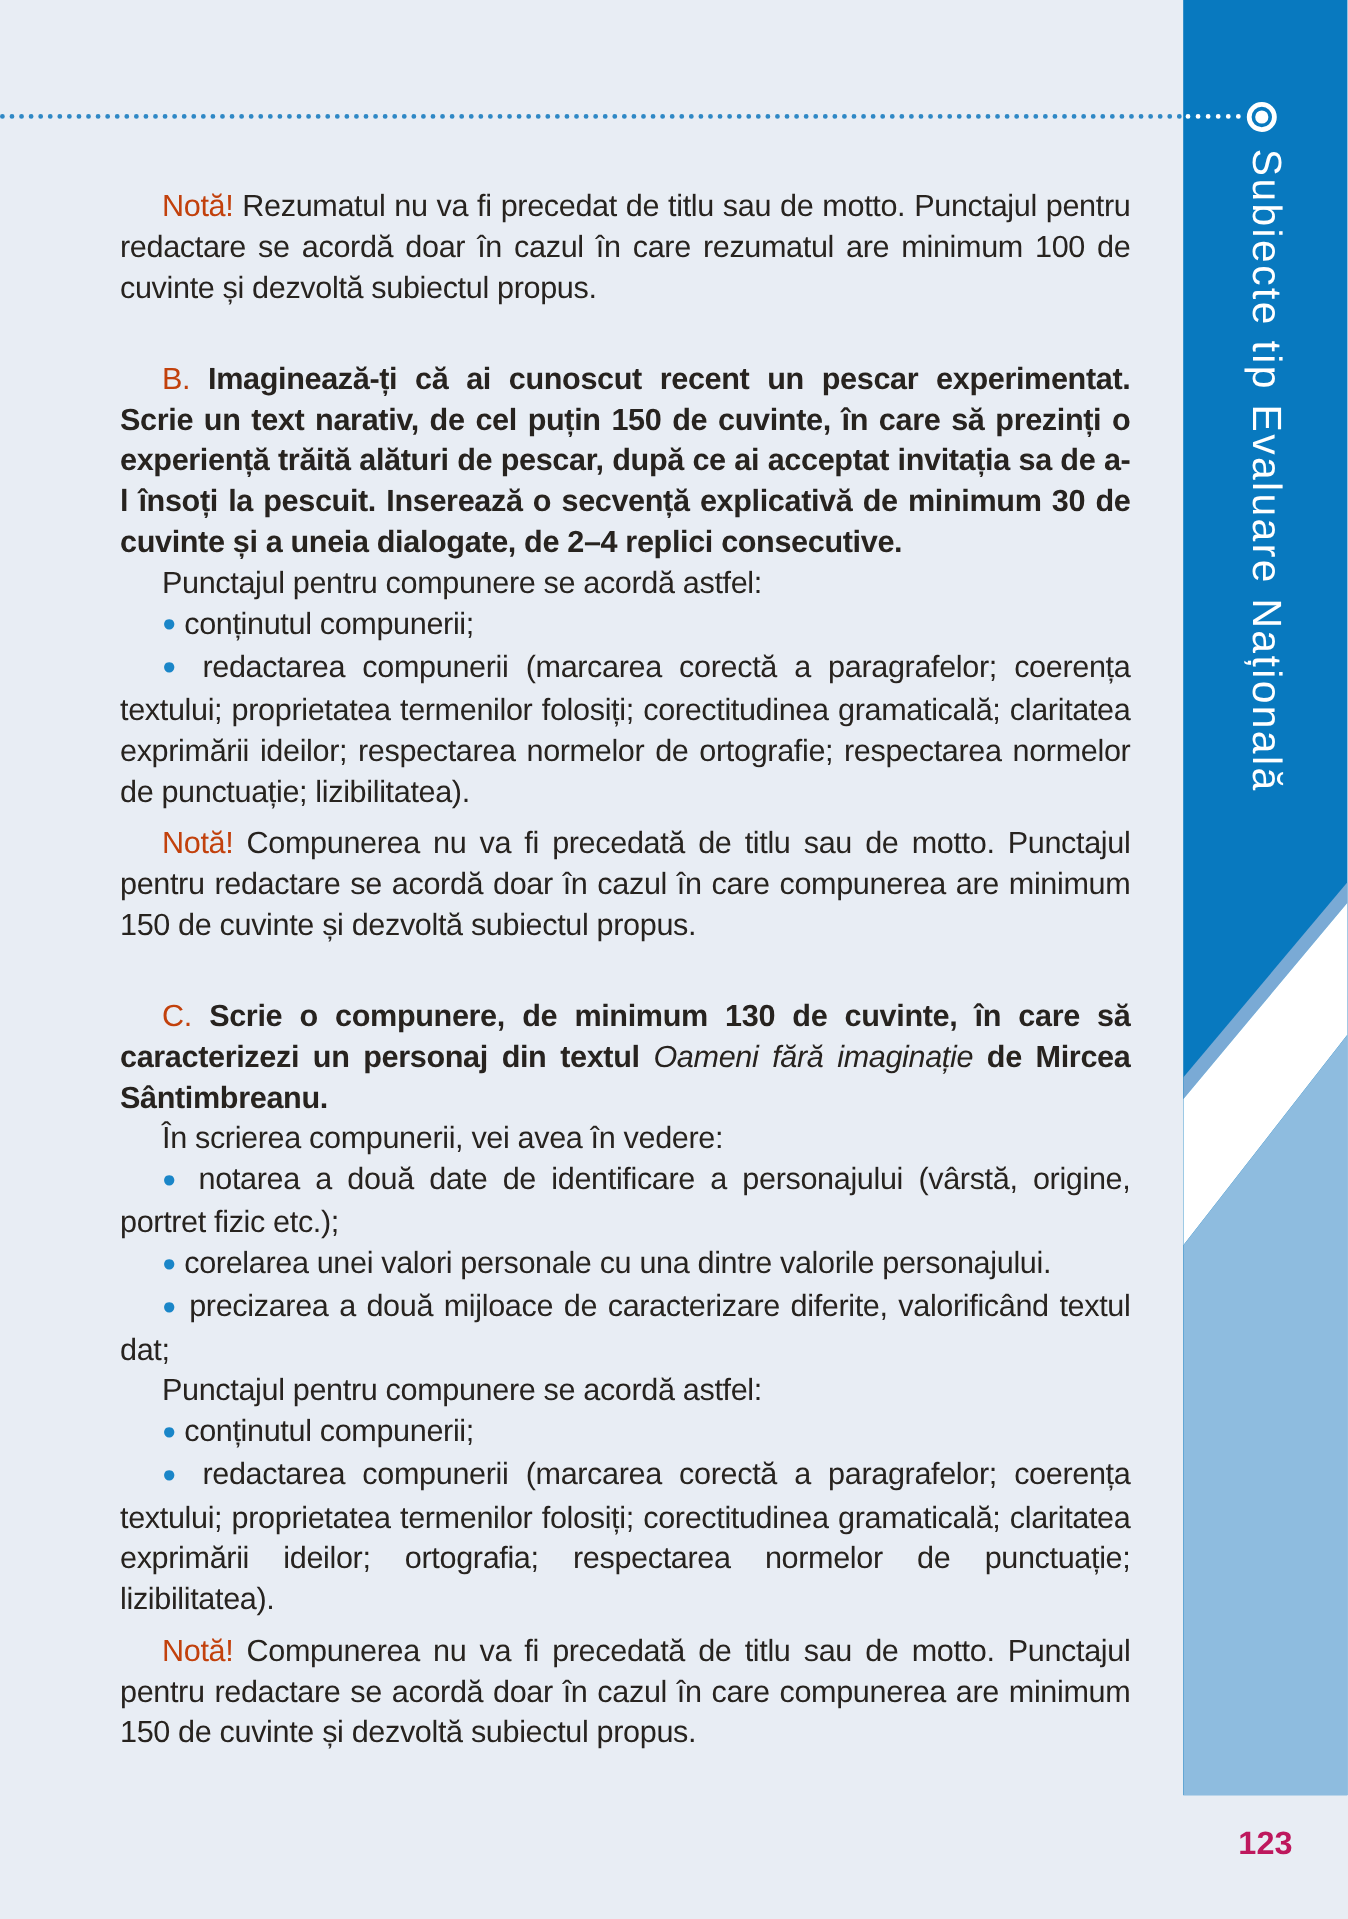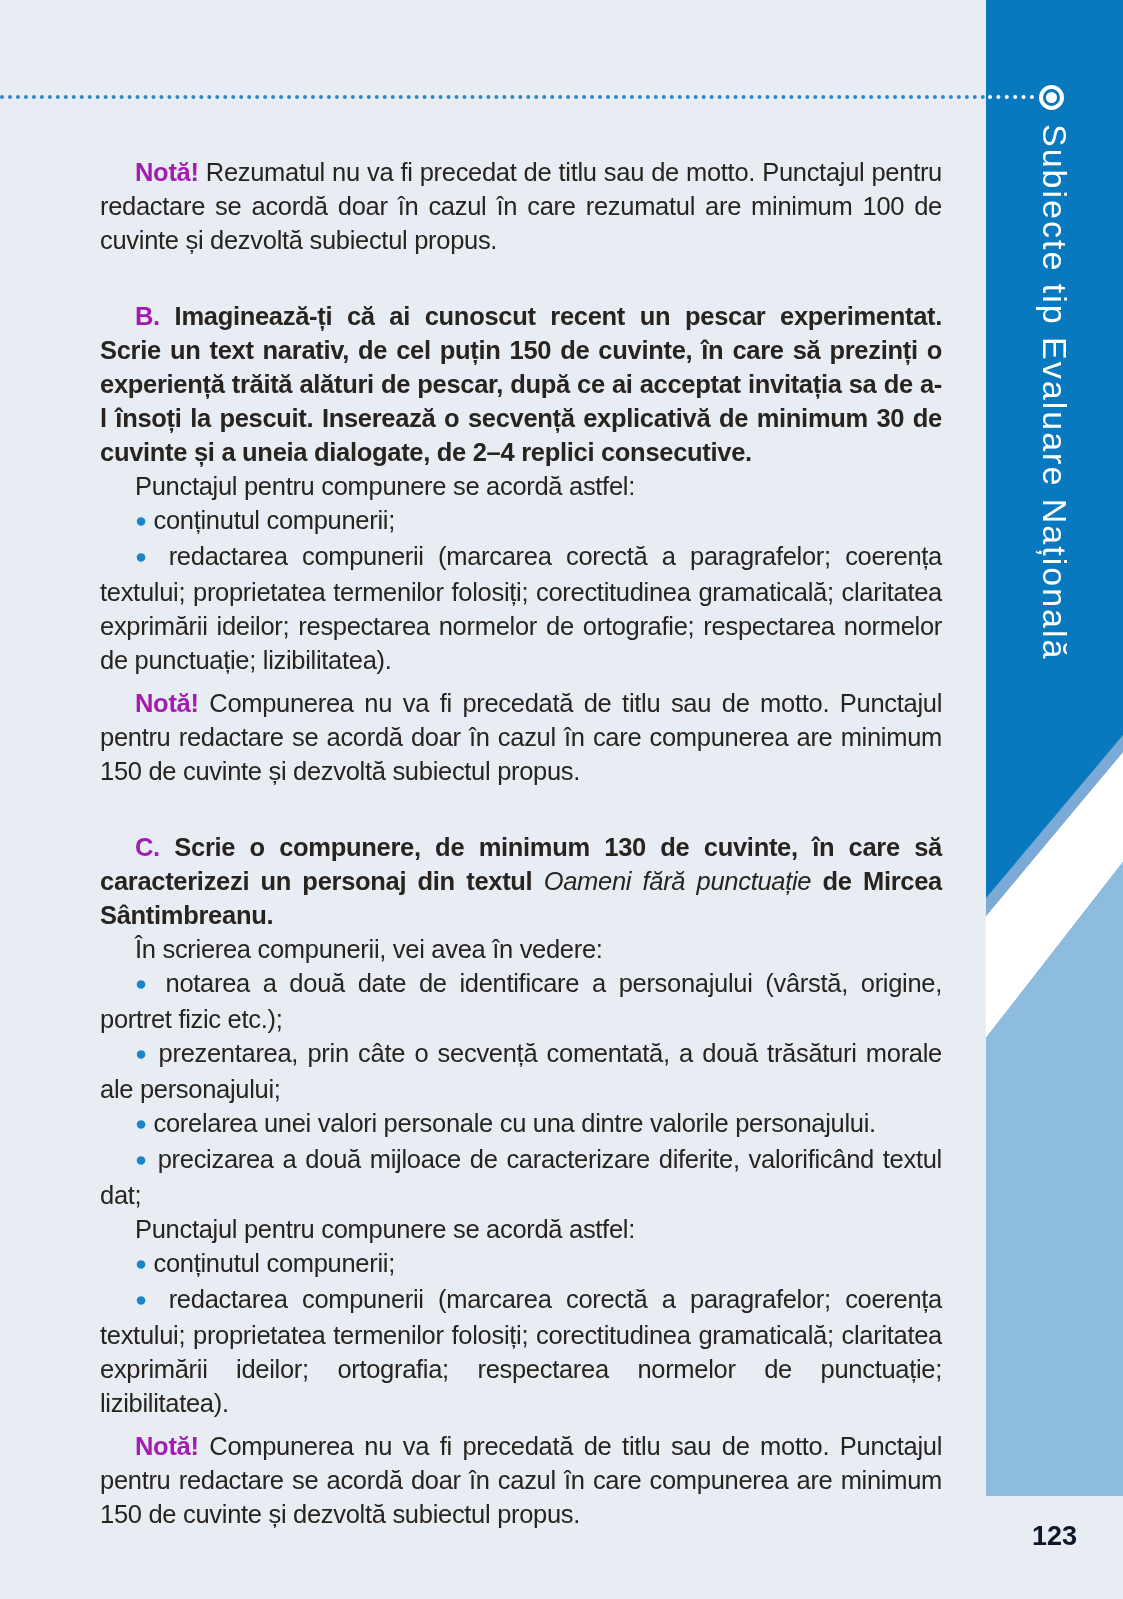--- a/index.html
+++ b/index.html
@@ -55,27 +55,27 @@
   .content{
     position:absolute;left:100px;top:146px;width:842px;
   }
   .para{
     margin:0;font-size:25.5px;line-height:34px;letter-spacing:-0.3px;
     text-align:justify;text-indent:35px;
   }
   .para.note{margin-top:9px;}
   .para.section{margin-top:42px;font-weight:700;}
   .para.boldline{font-weight:400;}
-  .accent{color:#a21caf;font-weight:700;}
+  .accent{color:#c2410c;font-weight:400;}
   .dot{color:#1a86c8;font-size:0.78em;position:relative;top:-2px;}
   .ital{font-style:italic;font-weight:400;}
   
   .page-number{
     position:absolute;left:986px;top:1521px;width:137px;
-    text-align:center;font-size:27px;font-weight:700;color:#0f172a;
+    text-align:center;font-size:27px;font-weight:700;color:#be185d;
   }
 </style>
 </head>
 <body>
 
 <div class="dotted-blue"></div>
 
 <div class="sidebar">
   <div class="stripe-mid"></div>
   <div class="stripe-white"></div>
@@ -87,24 +87,23 @@
   </div>
 <div class="sidebar-title">Subiecte tip Evaluare Națională</div>
 
 <div class="content" id="content">
     <p class="para note"><span class="accent">Notă!</span> Rezumatul nu va fi precedat de titlu sau de motto. Punctajul pentru redactare se acordă doar în cazul în care rezumatul are minimum 100 de cuvinte și dezvoltă subiectul propus.</p>
     <p class="para section"><span class="accent">B.</span> <span>Imaginează-ți că ai cunoscut recent un pescar experimentat. Scrie un text narativ, de cel puțin 150 de cuvinte, în care să prezinți o experiență trăită alături de pescar, după ce ai acceptat invitația sa de a-l însoți la pescuit. Inserează o secvență explicativă de minimum 30 de cuvinte și a uneia dialogate, de 2–4 replici consecutive.</span></p>
     <p class="para boldline">Punctajul pentru compunere se acordă astfel:</p>
     <p class="para bullet"><span class="dot">●</span>&nbsp;conținutul compunerii;</p>
     <p class="para bullet"><span class="dot">●</span>&nbsp;redactarea compunerii (marcarea corectă a paragrafelor; coerența textului; proprietatea termenilor folosiți; corectitudinea gramaticală; claritatea exprimării ideilor; respectarea normelor de ortografie; respectarea normelor de punctuație; lizibilitatea).</p>
     <p class="para note"><span class="accent">Notă!</span> Compunerea nu va fi precedată de titlu sau de motto. Punctajul pentru redactare se acordă doar în cazul în care compunerea are minimum 150 de cuvinte și dezvoltă subiectul propus.</p>
-    <p class="para section"><span class="accent">C.</span> <span>Scrie o compunere, de minimum 130 de cuvinte, în care să caracterizezi un personaj din textul </span><span class="ital">Oameni fără punctuație</span><span> de Mircea Sântimbreanu.</span></p>
+    <p class="para section"><span class="accent">C.</span> <span>Scrie o compunere, de minimum 130 de cuvinte, în care să caracterizezi un personaj din textul </span><span class="ital">Oameni fără imaginație</span><span> de Mircea Sântimbreanu.</span></p>
     <p class="para plain">În scrierea compunerii, vei avea în vedere:</p>
     <p class="para bullet"><span class="dot">●</span>&nbsp;notarea a două date de identificare a personajului (vârstă, origine, portret fizic etc.);</p>
-    <p class="para bullet"><span class="dot">●</span>&nbsp;prezentarea, prin câte o secvență comentată, a două trăsături morale ale personajului;</p>
     <p class="para bullet"><span class="dot">●</span>&nbsp;corelarea unei valori personale cu una dintre valorile personajului.</p>
     <p class="para bullet"><span class="dot">●</span>&nbsp;precizarea a două mijloace de caracterizare diferite, valorificând textul dat;</p>
     <p class="para boldline">Punctajul pentru compunere se acordă astfel:</p>
     <p class="para bullet"><span class="dot">●</span>&nbsp;conținutul compunerii;</p>
     <p class="para bullet"><span class="dot">●</span>&nbsp;redactarea compunerii (marcarea corectă a paragrafelor; coerența textului; proprietatea termenilor folosiți; corectitudinea gramaticală; claritatea exprimării ideilor; ortografia; respectarea normelor de punctuație; lizibilitatea).</p>
     <p class="para note"><span class="accent">Notă!</span> Compunerea nu va fi precedată de titlu sau de motto. Punctajul pentru redactare se acordă doar în cazul în care compunerea are minimum 150 de cuvinte și dezvoltă subiectul propus.</p>
   </div>
 
 <div class="page-number">123</div>
 

